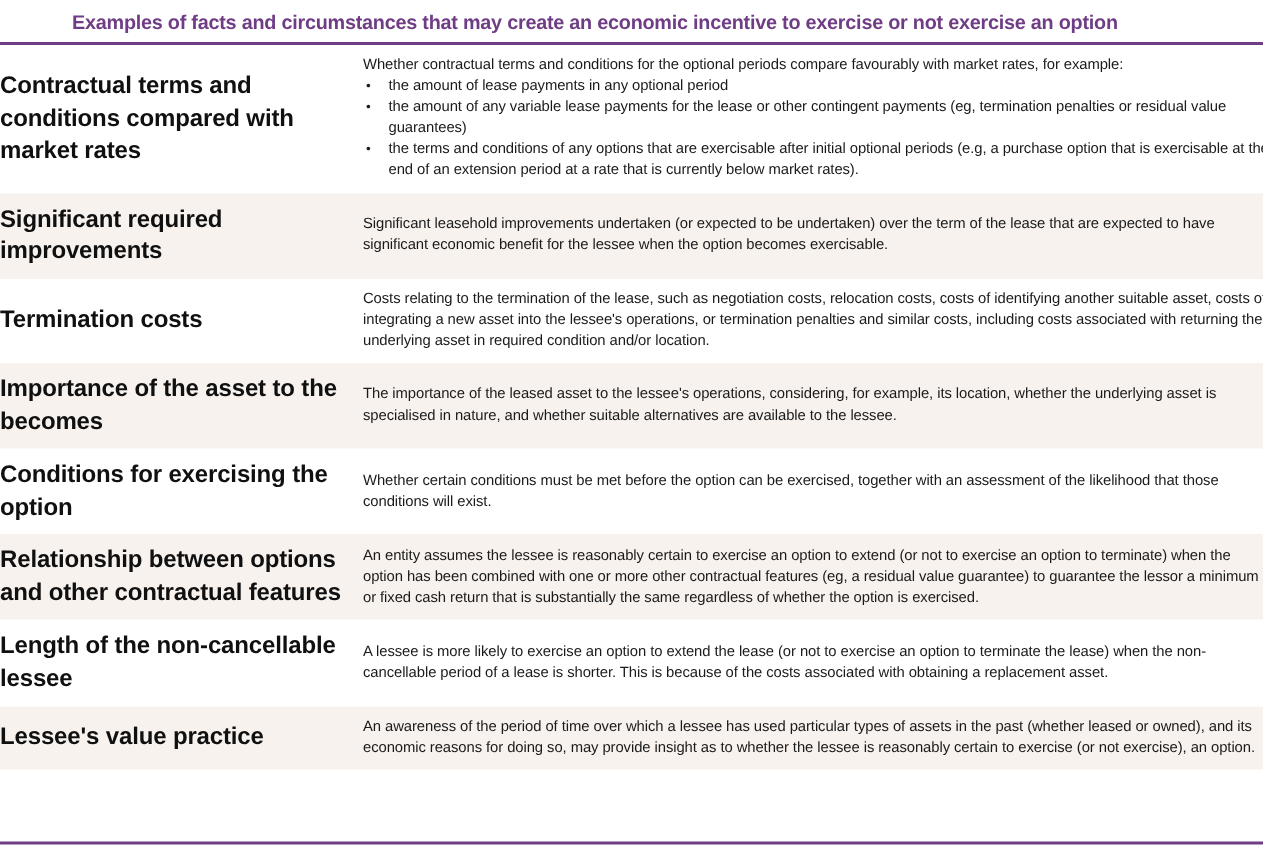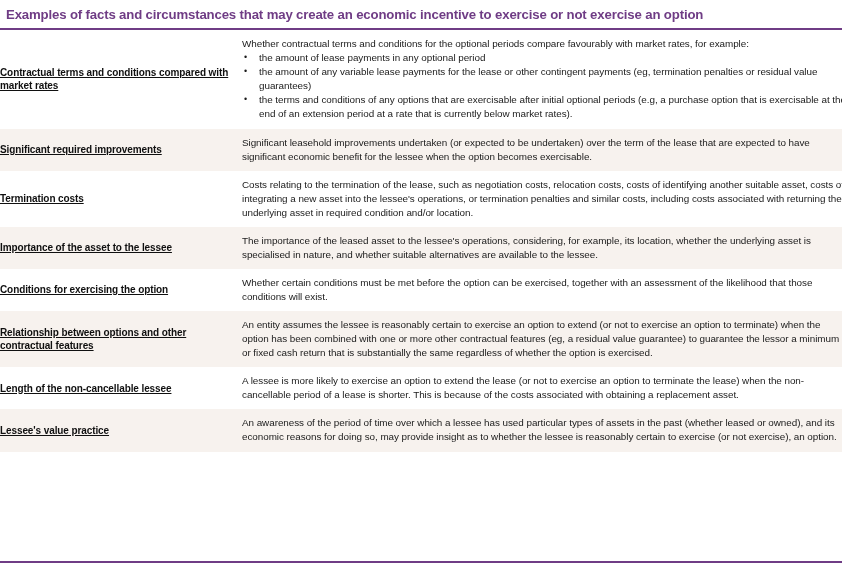--- a/index.html
+++ b/index.html
@@ -21,20 +21,21 @@
     box-sizing: border-box;
   }
   .title {
     font-size: 13.2px;
     font-weight: bold;
     color: #6f3c85;
     letter-spacing: -0.15px;
     padding: 6px 6px 0 6px;
     line-height: 1.3;
     white-space: nowrap;
+    margin-left: 42px;
   }
   .rule-top {
     height: 2px;
     background: #6f3c85;
     margin: 5px 0 0 0;
   }
   .rule-bottom {
     position: absolute;
     left: 0;
     right: 0;
@@ -51,26 +52,25 @@
     background: #f7f2ee;
   }
   table.facts td {
     vertical-align: middle;
     padding: 7px 4px 7px 0;
   }
   td.col-label {
     width: 238px;
     padding-left: 8px;
     padding-right: 8px;
-    font-size: 10px;
+    font-size: 16px;
     font-weight: bold;
     line-height: 1.35;
     letter-spacing: -0.1px;
     color: #101010;
-    text-decoration: underline;
   }
   td.col-desc {
     width: 604px;
     padding-right: 6px;
     font-size: 9.9px;
     line-height: 1.42;
     letter-spacing: -0.05px;
     color: #1a1a1a;
   }
   .desc-intro {
@@ -122,21 +122,21 @@
             <p class="desc-intro">Significant leasehold improvements undertaken (or expected to be undertaken) over the term of the lease that are expected to have significant economic benefit for the lessee when the option becomes exercisable.</p>
           </td>
         </tr>
         <tr>
           <td class="col-label">Termination costs</td>
           <td class="col-desc">
             <p class="desc-intro">Costs relating to the termination of the lease, such as negotiation costs, relocation costs, costs of identifying another suitable asset, costs of integrating a new asset into the lessee's operations, or termination penalties and similar costs, including costs associated with returning the underlying asset in required condition and/or location.</p>
           </td>
         </tr>
         <tr class="shaded">
-          <td class="col-label">Importance of the asset to the lessee</td>
+          <td class="col-label">Importance of the asset to the becomes</td>
           <td class="col-desc">
             <p class="desc-intro">The importance of the leased asset to the lessee's operations, considering, for example, its location, whether the underlying asset is specialised in nature, and whether suitable alternatives are available to the lessee.</p>
           </td>
         </tr>
         <tr>
           <td class="col-label">Conditions for exercising the option</td>
           <td class="col-desc">
             <p class="desc-intro">Whether certain conditions must be met before the option can be exercised, together with an assessment of the likelihood that those conditions will exist.</p>
           </td>
         </tr>

